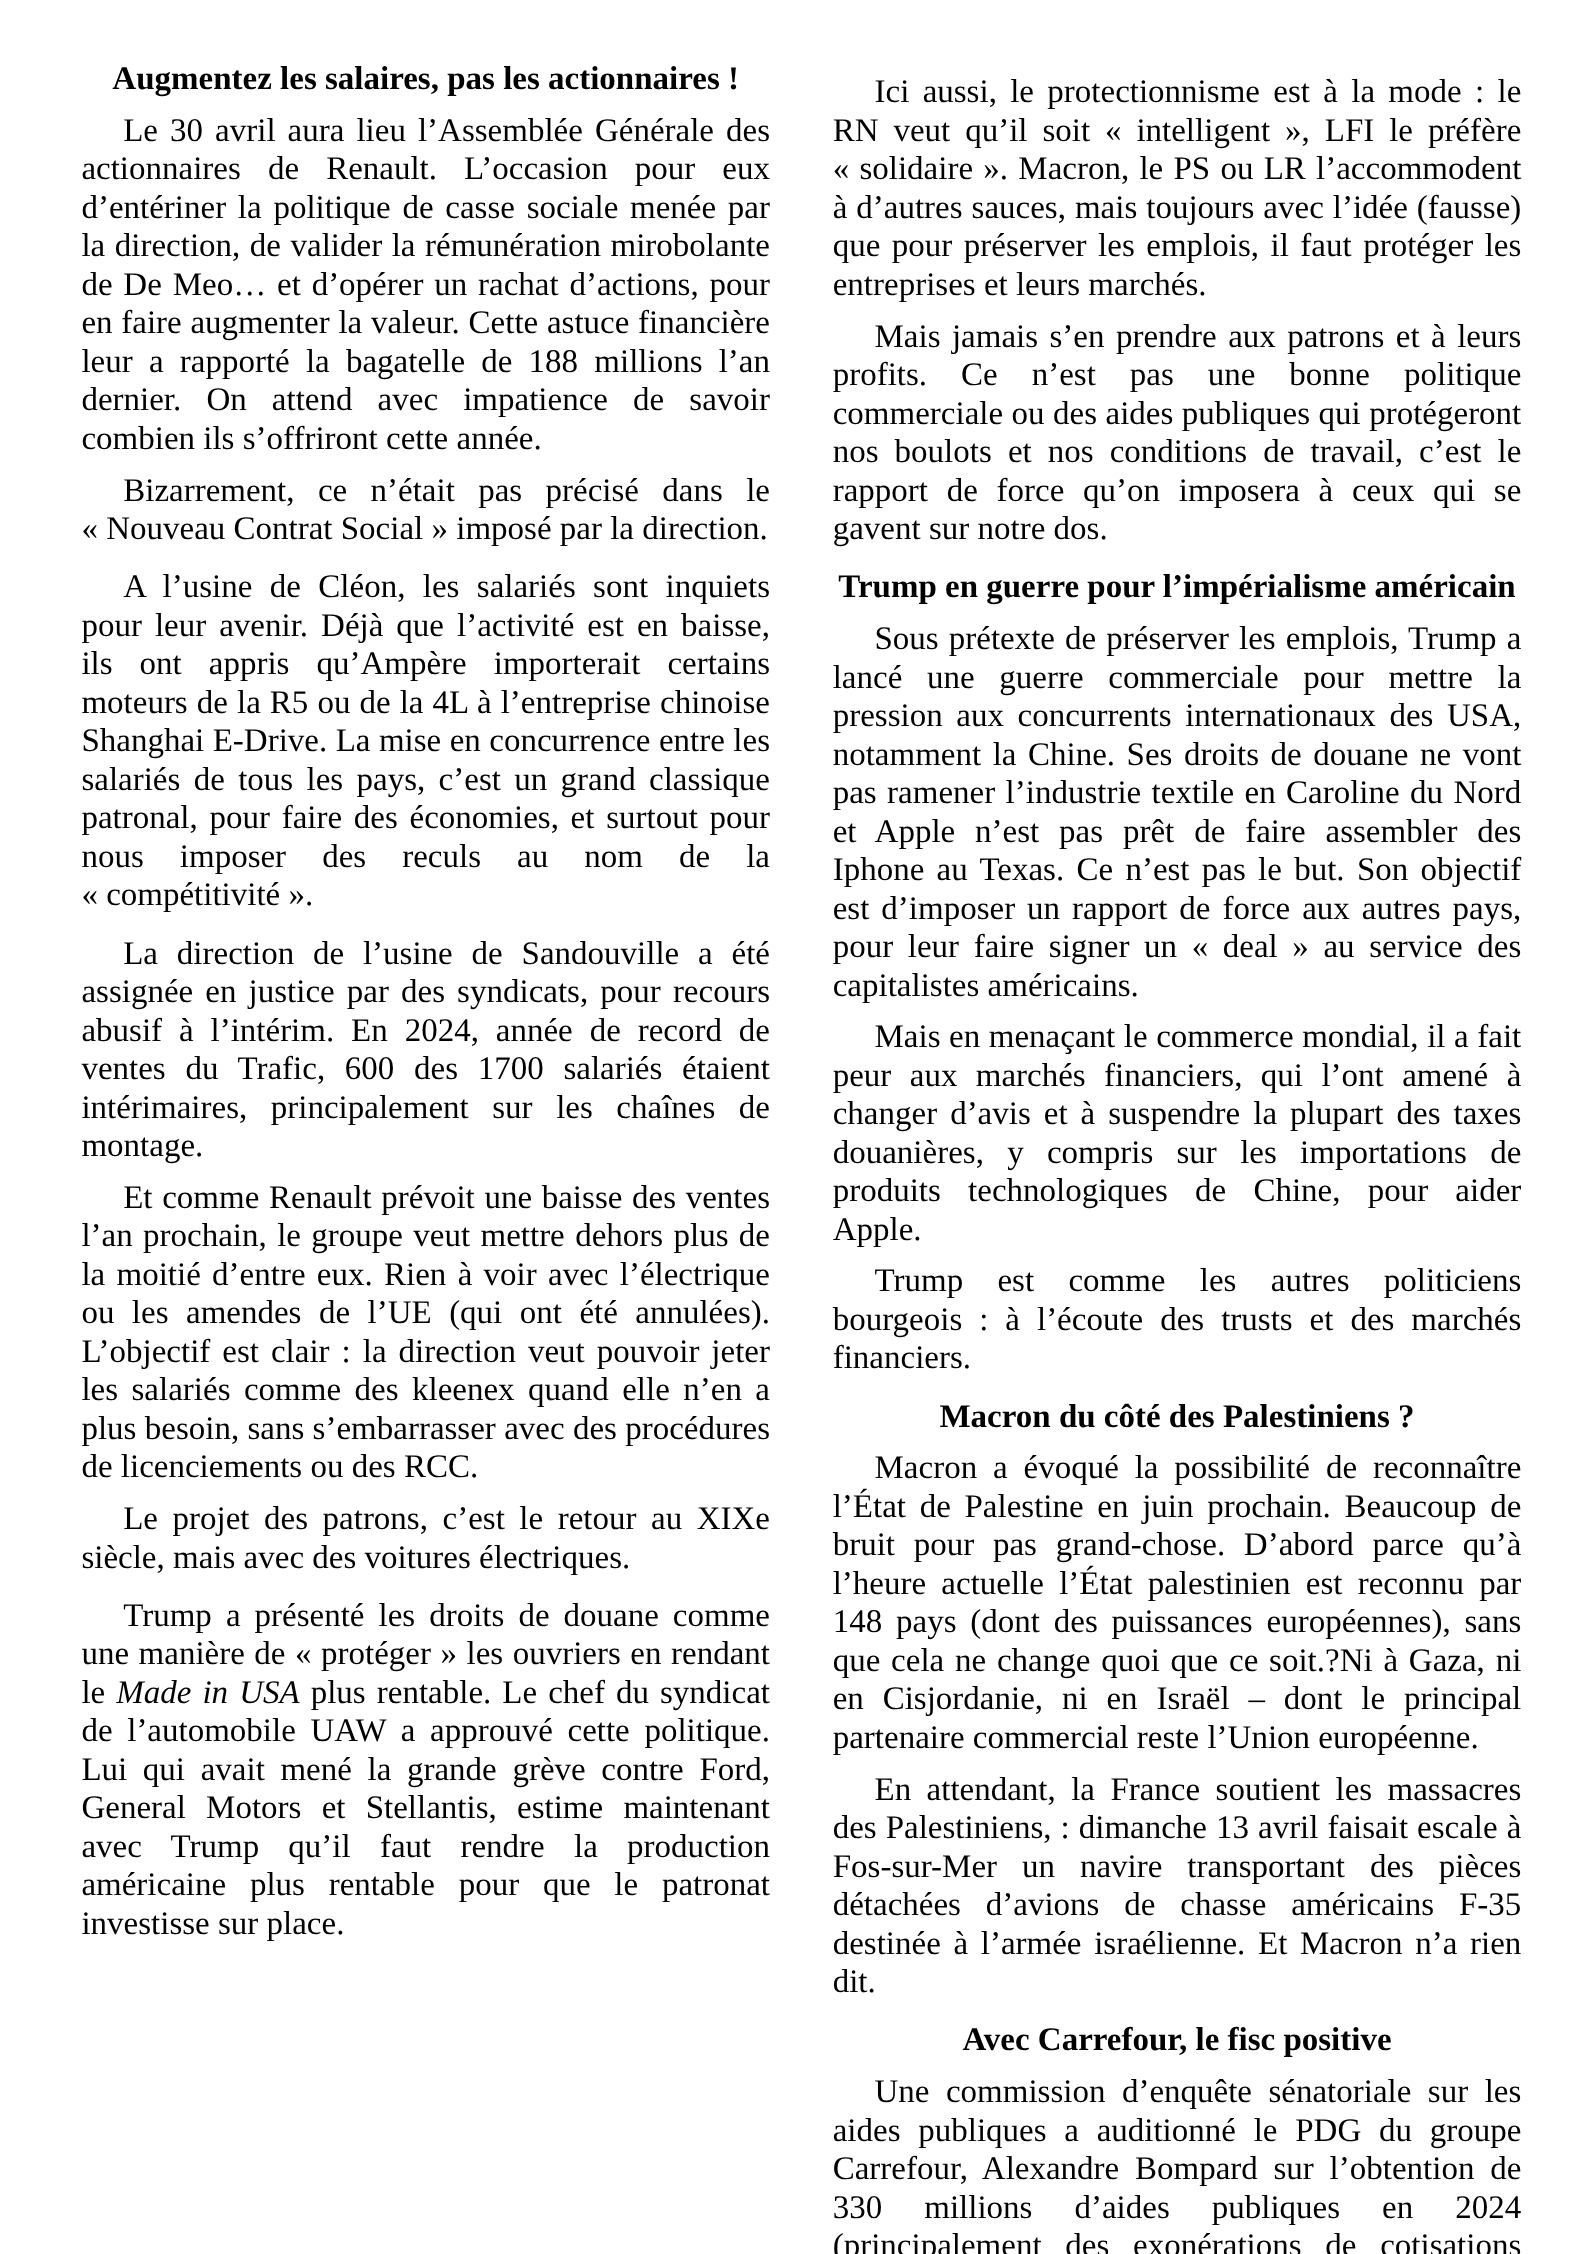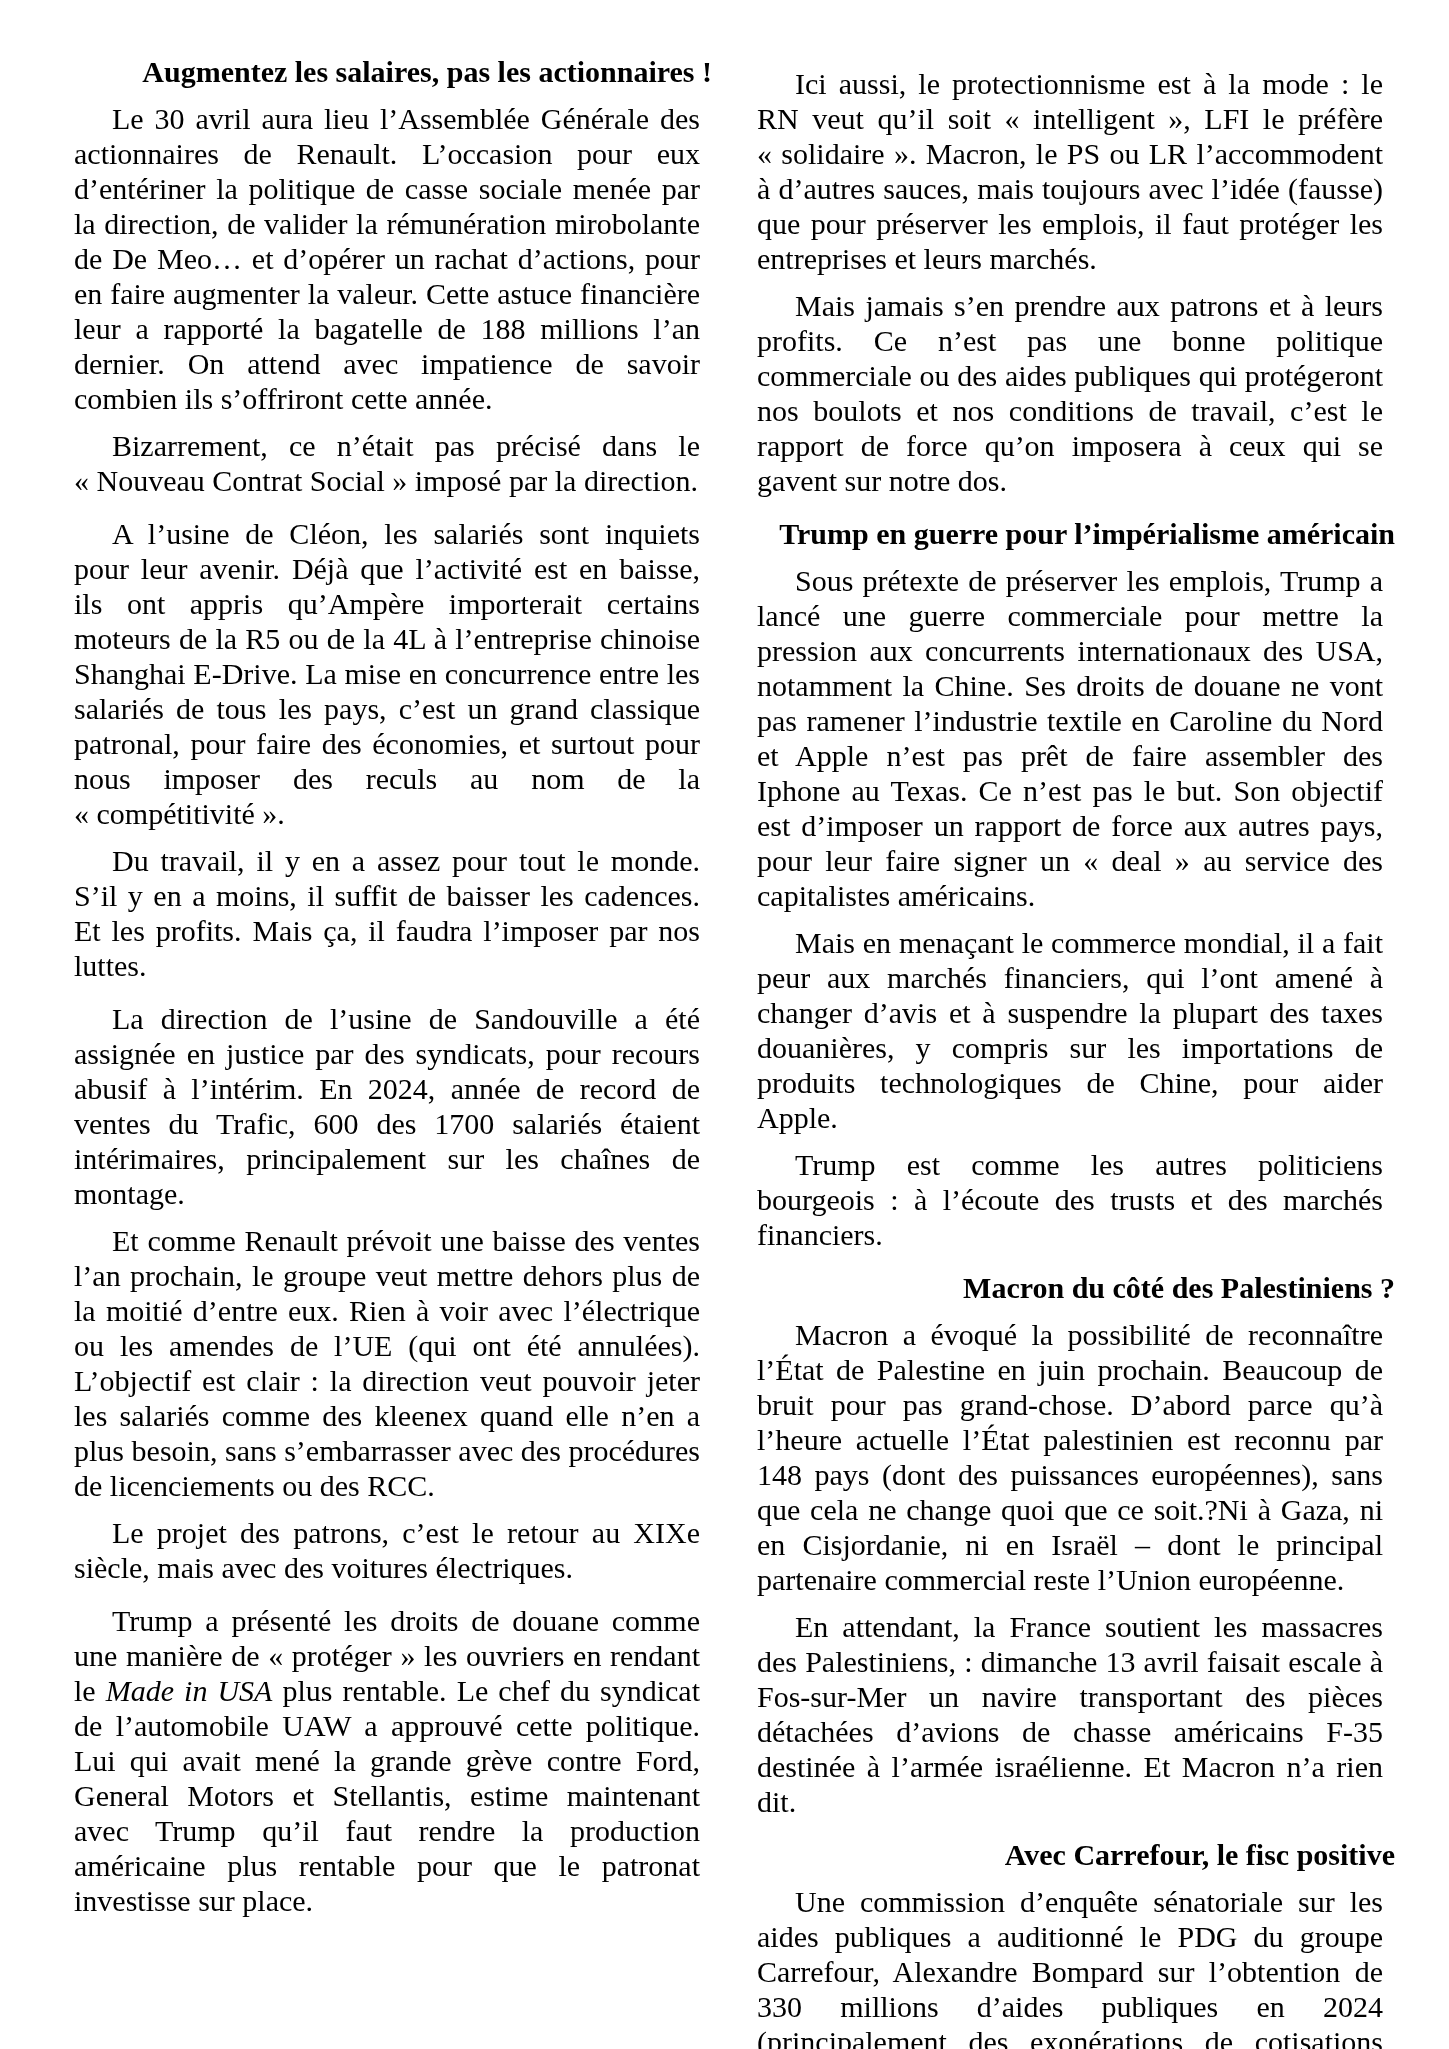--- a/index.html
+++ b/index.html
@@ -26,42 +26,41 @@
     flex: 0 0 650px;
     text-align: justify;
   }
   .col section + section { margin-top: 18px; }
   h2 {
     font-size: 30px;
     line-height: 35px;
     font-weight: 700;
     margin: 0;
     padding: 0;
-    text-align: right;
+    text-align: center;
   }
   p {
     margin: 12px;
     padding: 0;
     text-indent: 38px;
   }
   .italic { font-style: italic; }
 </style>
 </head>
 <body>
 
 <div class="page">
   <div class="col">
       <section>
         <h2>Augmentez les salaires, pas les actionnaires&nbsp;!</h2>
         <p>Le 30 avril aura lieu l’Assemblée Générale des actionnaires de Renault. L’occasion pour eux d’entériner la politique de casse sociale menée par la direction, de valider la rémunération mirobolante de De Meo… et d’opérer un rachat d’actions, pour en faire augmenter la valeur. Cette astuce financière leur a rapporté la bagatelle de 188 millions l’an dernier. On attend avec impatience de savoir combien ils s’offriront cette année.</p>
         <p>Bizarrement, ce n’était pas précisé dans le «&nbsp;Nouveau Contrat Social&nbsp;» imposé par la direction.</p>
       </section>
       <section>
         <p>A l’usine de Cléon, les salariés sont inquiets pour leur avenir. Déjà que l’activité est en baisse, ils ont appris qu’Ampère importerait certains moteurs de la R5 ou de la 4L à l’entreprise chinoise Shanghai E-Drive. La mise en concurrence entre les salariés de tous les pays, c’est un grand classique patronal, pour faire des économies, et surtout pour nous imposer des reculs au nom de la «&nbsp;compétitivité&nbsp;».</p>
-        <p>Du travail, il y en a assez pour tout le monde. S’il y en a moins, il suffit de baisser les cadences. Et les profits. Mais ça, il faudra l’imposer par nos luttes.</p>
       </section>
       <section>
         <p>La direction de l’usine de Sandouville a été assignée en justice par des syndicats, pour recours abusif à l’intérim. En 2024, année de record de ventes du Trafic, 600 des 1700 salariés étaient intérimaires, principalement sur les chaînes de montage.</p>
         <p>Et comme Renault prévoit une baisse des ventes l’an prochain, le groupe veut mettre dehors plus de la moitié d’entre eux. Rien à voir avec l’électrique ou les amendes de l’UE (qui ont été annulées). L’objectif est clair&nbsp;: la direction veut pouvoir jeter les salariés comme des kleenex quand elle n’en a plus besoin, sans s’embarrasser avec des procédures de licenciements ou des RCC.</p>
         <p>Le projet des patrons, c’est le retour au XIXe siècle, mais avec des voitures électriques.</p>
       </section>
       <section>
         <p><span>Trump a présenté les droits de douane comme une manière de «&nbsp;protéger&nbsp;» les ouvriers en rendant le </span><span class="italic">Made in USA</span><span> plus rentable. Le chef du syndicat de l’automobile UAW a approuvé cette politique. Lui qui avait mené la grande grève contre Ford, General Motors et Stellantis, estime maintenant avec Trump qu’il faut rendre la production américaine plus rentable pour que le patronat investisse sur place.</span></p>
       </section>
     </div>

